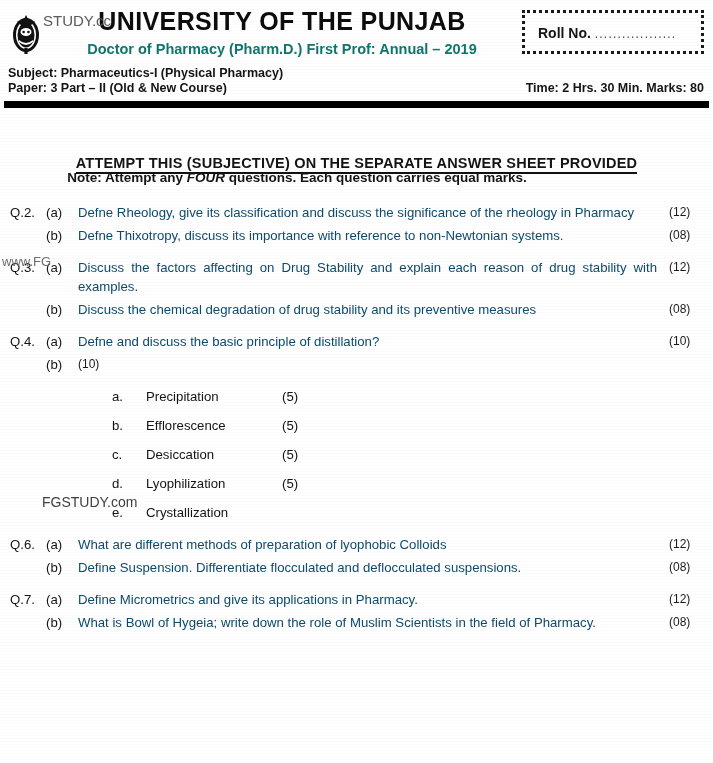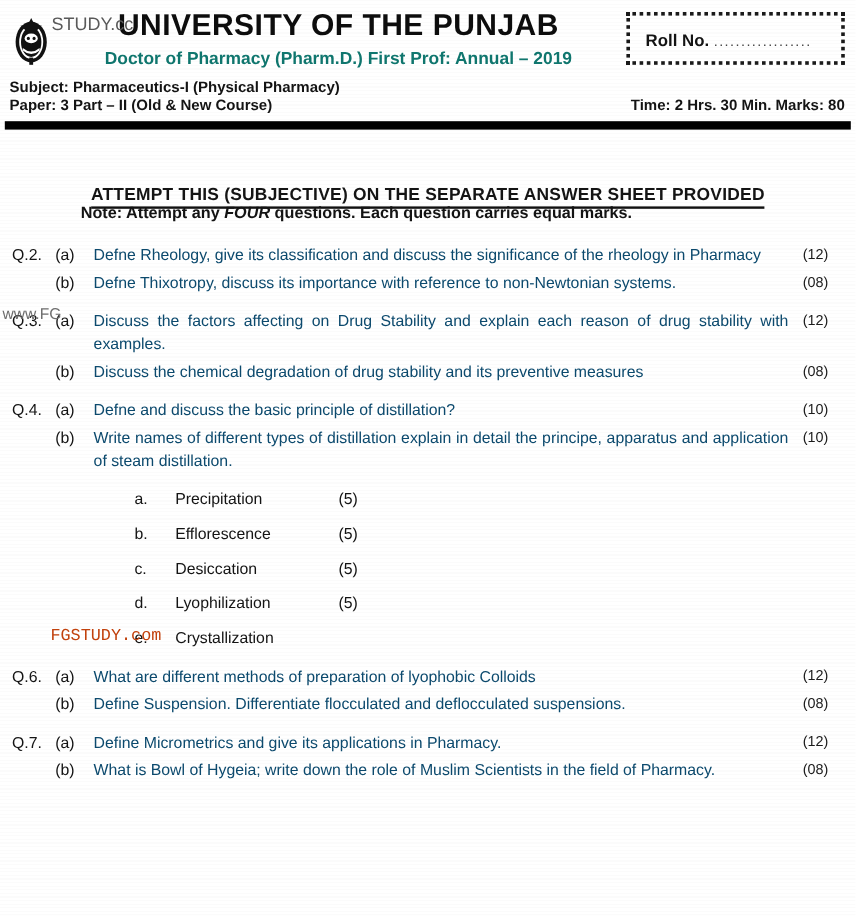--- a/index.html
+++ b/index.html
@@ -214,21 +214,21 @@
   .wm {
     position: absolute;
     font-family: "Liberation Sans", sans-serif;
     color: #6e6e6e;
     white-space: nowrap;
     pointer-events: none;
     text-align: center;
   }
   #wm-top    { left: 43px;  top: 12px;  font-size: 15px; color: #5a5a5a; }
   #wm-mid    { left: 2px;   top: 254px; font-size: 13px; }
-  #wm-low    { left: 42px;  top: 522px; font-size: 14px; color: #c2410c; font-family: Liberation Mono, monospace; }
+  #wm-low    { left: 42px;  top: 494px; font-size: 14px; color: #404040; }
 
   
   #grain {
     position: absolute;
     left: 0; top: 0;
     width: 713px; height: 763px;
     pointer-events: none;
     opacity: 0.035;
     background:
       repeating-linear-gradient(0deg, rgba(0,0,0,.5) 0 1px, rgba(0,0,0,0) 1px 3px);
@@ -307,21 +307,20 @@
     </div>
     <div class="qrow">
       <div class="qnum">Q.4.</div>
       <div class="qpart">(a)</div>
       <div class="qtext">Defne and discuss the basic principle of distillation?</div>
       <div class="qmarks">(10)</div>
     </div>
     <div class="qrow spacer-q">
       <div class="qnum"></div>
       <div class="qpart">(b)</div>
-      <div class="qtext">Write names of different types of distillation explain in detail the principe, apparatus and application of steam distillation.</div>
       <div class="qmarks">(10)</div>
     </div>
     <div class="subrow">
       <div class="sublabel">a.</div>
       <div class="subname">Precipitation</div>
       <div class="submarks">(5)</div>
     </div>
     <div class="subrow">
       <div class="sublabel">b.</div>
       <div class="subname">Efflorescence</div>

